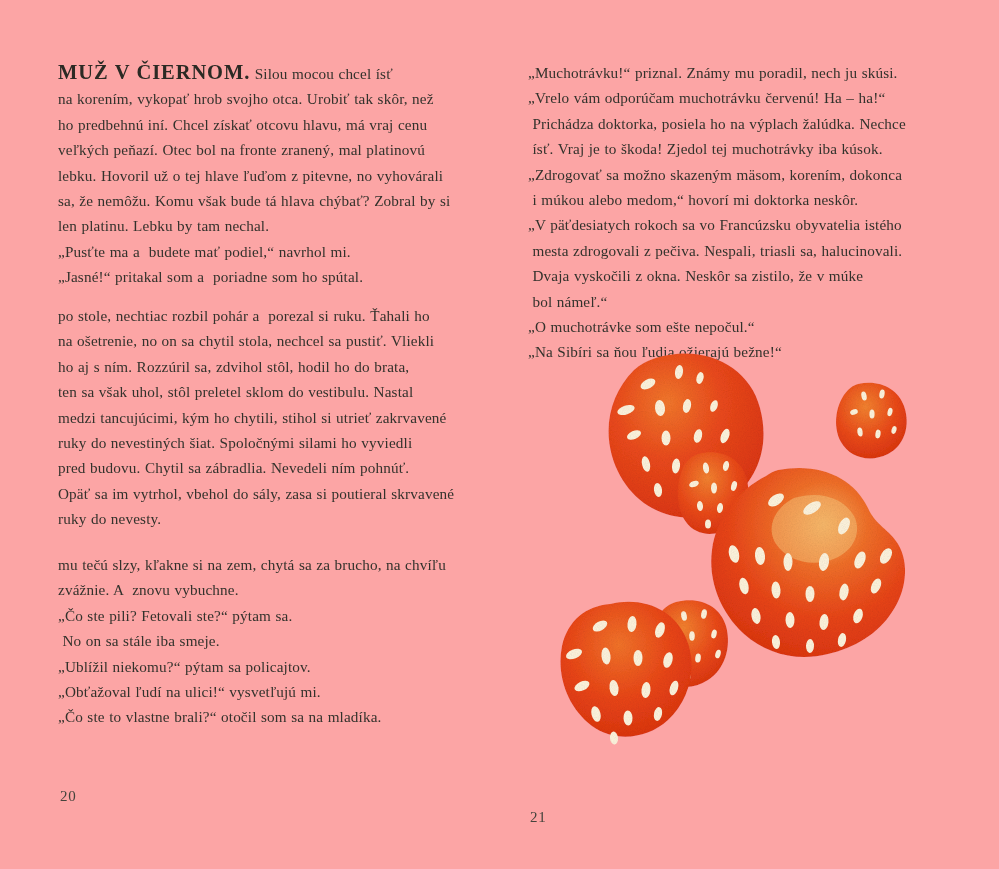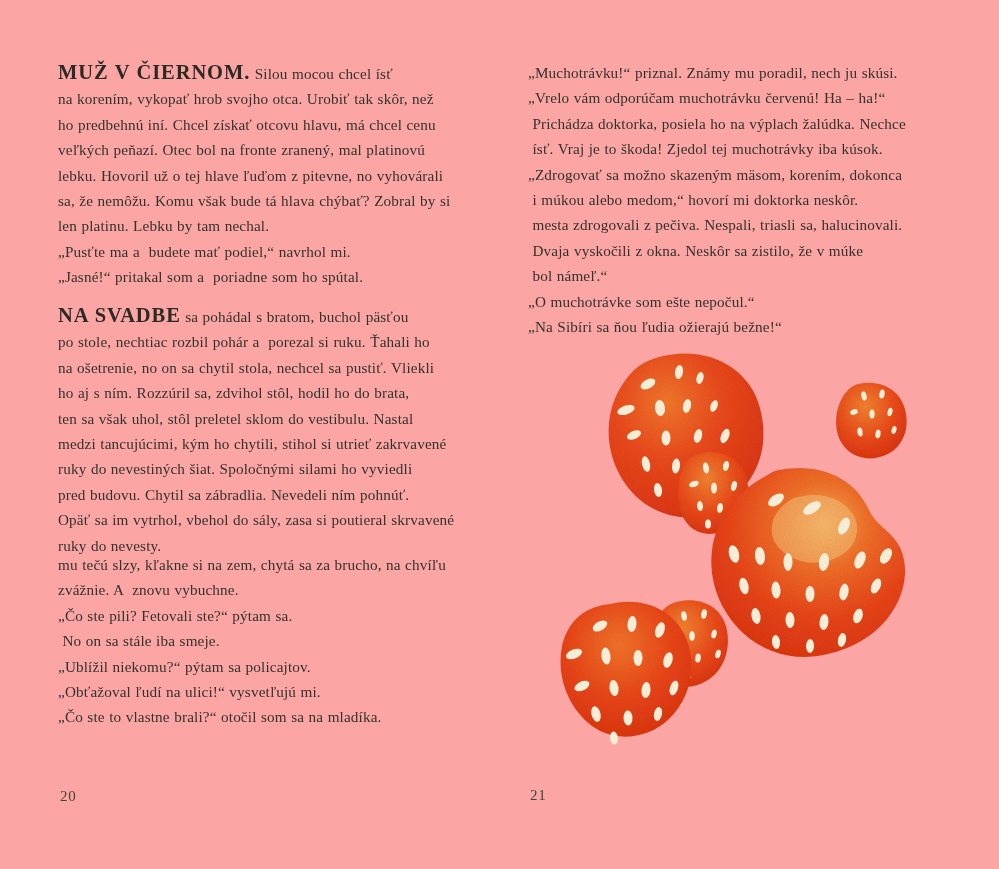--- a/index.html
+++ b/index.html
@@ -50,21 +50,21 @@
   #para-nemozem  { position: absolute; top: 552px; left: 0; }
   #para-right    { position: absolute; top: 60px;  left: 0; }
 
   .page-number {
     position: absolute;
     font-size: 15px;
     color: #44433c;
     letter-spacing: 0.8px;
   }
   #page-number-left  { left: 60px;  top: 788px; }
-  #page-number-right { left: 530px; top: 787px; }
+  #page-number-right { left: 530px; top: 809px; }
 
   
   #illustration {
     position: absolute;
     left: 548px;
     top: 348px;
     width: 372px;
     height: 400px;
   }
   #illustration svg { display: block; width: 100%; height: 100%; }
@@ -72,31 +72,30 @@
 </head>
 <body>
 
 <div id="page">
 
   <div class="column" id="left-column">
 
     <div class="para story" id="para-muz">
       <span class="line"><span class="section-heading">MUŽ V ČIERNOM.</span> <span>Silou mocou chcel ísť</span></span>
       <span class="line">na korením, vykopať hrob svojho otca. Urobiť tak skôr, než</span>
-      <span class="line">ho predbehnú iní. Chcel získať otcovu hlavu, má chcel cenu</span>
+      <span class="line">ho predbehnú iní. Chcel získať otcovu hlavu, má vraj cenu</span>
       <span class="line">veľkých peňazí. Otec bol na fronte zranený, mal platinovú</span>
       <span class="line">lebku. Hovoril už o tej hlave ľuďom z pitevne, no vyhovárali</span>
       <span class="line">sa, že nemôžu. Komu však bude tá hlava chýbať? Zobral by si</span>
       <span class="line">len platinu. Lebku by tam nechal.</span>
       <span class="line">„Pusťte ma a  budete mať podiel,“ navrhol mi.</span>
       <span class="line">„Jasné!“ pritakal som a  poriadne som ho spútal.</span>
     </div>
 
     <div class="para story" id="para-svadbe">
-      <span class="line"><span class="section-heading">NA SVADBE</span> <span>sa pohádal s bratom, buchol päsťou</span></span>
       <span class="line">po stole, nechtiac rozbil pohár a  porezal si ruku. Ťahali ho</span>
       <span class="line">na ošetrenie, no on sa chytil stola, nechcel sa pustiť. Vliekli</span>
       <span class="line">ho aj s ním. Rozzúril sa, zdvihol stôl, hodil ho do brata,</span>
       <span class="line">ten sa však uhol, stôl preletel sklom do vestibulu. Nastal</span>
       <span class="line">medzi tancujúcimi, kým ho chytili, stihol si utrieť zakrvavené</span>
       <span class="line">ruky do nevestiných šiat. Spoločnými silami ho vyviedli</span>
       <span class="line">pred budovu. Chytil sa zábradlia. Nevedeli ním pohnúť.</span>
       <span class="line">Opäť sa im vytrhol, vbehol do sály, zasa si poutieral skrvavené</span>
       <span class="line">ruky do nevesty.</span>
     </div>
@@ -115,20 +114,21 @@
 
   <div class="column" id="right-column">
 
     <div class="para story" id="para-right">
       <span class="line">„Muchotrávku!“ priznal. Známy mu poradil, nech ju skúsi.</span>
       <span class="line">„Vrelo vám odporúčam muchotrávku červenú! Ha – ha!“</span>
       <span class="line"> Prichádza doktorka, posiela ho na výplach žalúdka. Nechce</span>
       <span class="line"> ísť. Vraj je to škoda! Zjedol tej muchotrávky iba kúsok.</span>
       <span class="line">„Zdrogovať sa možno skazeným mäsom, korením, dokonca</span>
       <span class="line"> i múkou alebo medom,“ hovorí mi doktorka neskôr.</span>
+      <span class="line">„V päťdesiatych rokoch sa vo Francúzsku obyvatelia istého</span>
       <span class="line"> mesta zdrogovali z pečiva. Nespali, triasli sa, halucinovali.</span>
       <span class="line"> Dvaja vyskočili z okna. Neskôr sa zistilo, že v múke</span>
       <span class="line"> bol námeľ.“</span>
       <span class="line">„O muchotrávke som ešte nepočul.“</span>
       <span class="line">„Na Sibíri sa ňou ľudia ožierajú bežne!“</span>
     </div>
 
   </div>
 
   <div id="illustration">

